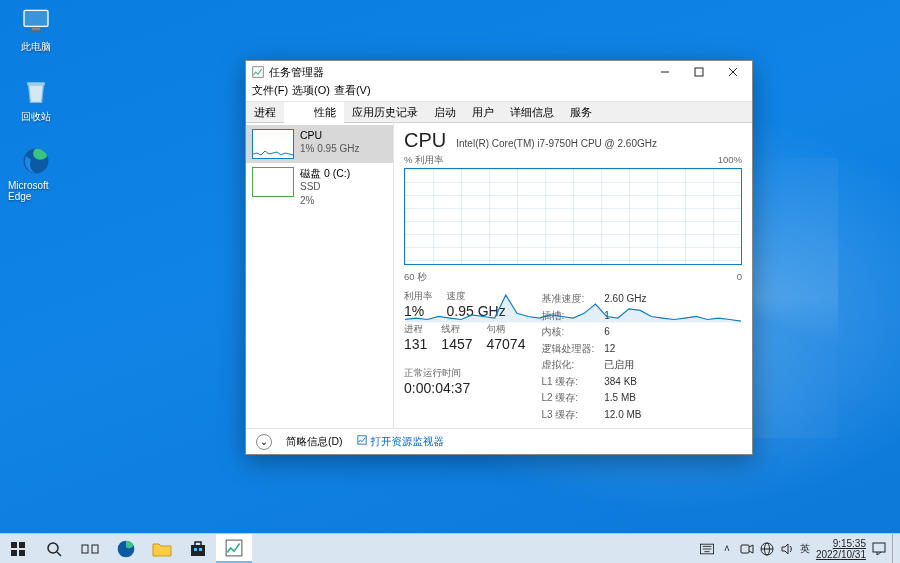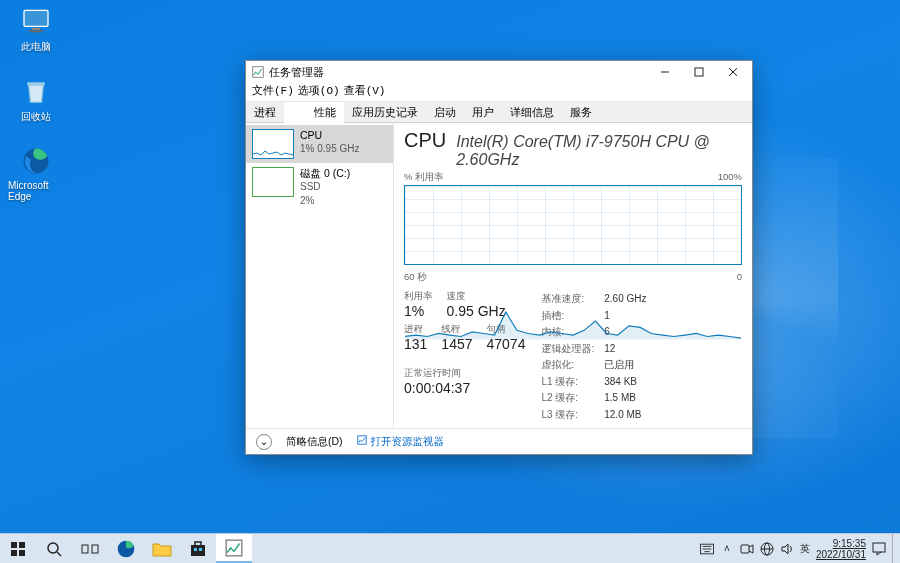--- a/index.html
+++ b/index.html
@@ -15,41 +15,41 @@
 .desktop-icon .glyph { width: 34px; height: 34px; display:flex; align-items:center; justify-content:center; }
 .desktop-icon .lbl { color: #fff; font-size: 10px; text-align: left; text-shadow: 0 1px 2px rgba(0,0,0,.5); }
 
 
 .window { position: absolute; left: 245px; top: 60px; width: 508px; height: 395px; background: #fff; border: 1px solid #888; box-shadow: 0 6px 24px rgba(0,0,0,.35); display:flex; flex-direction:column; }
 .titlebar { height: 22px; display:flex; align-items:center; padding: 0 2px 0 6px; font-size: 11px; }
 .titlebar .ticon { width:12px; height:12px; margin-right:5px; }
 .titlebar .spacer { flex:1; }
 .winbtn { width: 34px; height: 22px; display:flex; align-items:center; justify-content:center; cursor:pointer; }
 .menubar { height: 18px; display:flex; gap:4px; padding: 0 6px; font-size: 11px; }
-.menubar span { cursor:pointer;font-family:Liberation Mono, monospace; }
+.menubar span { cursor:pointer; }
 .tabs { height: 22px; display:flex; border-top: 1px solid #e5e5e5; border-bottom: 1px solid #d0d0d0; font-size: 11px; }
 .tab { padding: 3px 8px; cursor:pointer; }
 .tab.active { background:#fff; border-bottom: 2px solid #fff; margin-bottom:-1px; position:relative;padding-left:30px; }
 .tabs { background:#f0f0f0; }
 .content { flex:1; display:flex; overflow:hidden; }
 
 
 .sidebar { width: 148px; border-right: 1px solid #e5e5e5; padding-top: 2px; }
 .perf-item { display:flex; gap:6px; padding: 4px 6px; cursor:pointer; }
 .perf-item.selected { background:#d8d8d8; }
 .perf-item .thumb { width: 42px; height: 30px; border: 1px solid; background:#fff; flex-shrink:0; position:relative; overflow:hidden; }
 .perf-item .txt { font-size: 10.5px; line-height: 1.25; }
 .perf-item .txt .name { display:block; }
 .perf-item .txt .sub { color:#555; font-size: 10px; }
 
 
 .detail { flex:1; padding: 6px 10px 4px 10px; display:flex; flex-direction:column; font-size: 10.5px; color:#333; }
 .detail-head { display:flex; align-items:baseline; gap:10px; }
 .detail-head .big { font-size: 20px; color:#222; }
-.detail-head .model { font-size: 16px; color:#444;font-style:italic; }
+.detail-head .model { font-size: 10px; color:#444; }
 .graph-labels { display:flex; justify-content:space-between; font-size: 9.5px; color:#666; margin-top:2px; }
 .graph { height: 128px; border:1px solid #117dbb; margin-top:1px; position:relative; background:
   repeating-linear-gradient(to right, rgba(17,125,187,.12) 0, rgba(17,125,187,.12) 1px, transparent 1px, transparent 28px),
   repeating-linear-gradient(to bottom, rgba(17,125,187,.12) 0, rgba(17,125,187,.12) 1px, transparent 1px, transparent 13px);
 }
 .graph svg { position:absolute; inset:0; }
 .axis-labels { display:flex; justify-content:space-between; font-size: 9.5px; color:#666; margin-top:6px; }
 
 .stats { display:flex; gap: 14px; margin-top: 6px; }
 .stat-col .lab { font-size: 9.5px; color:#666; }

